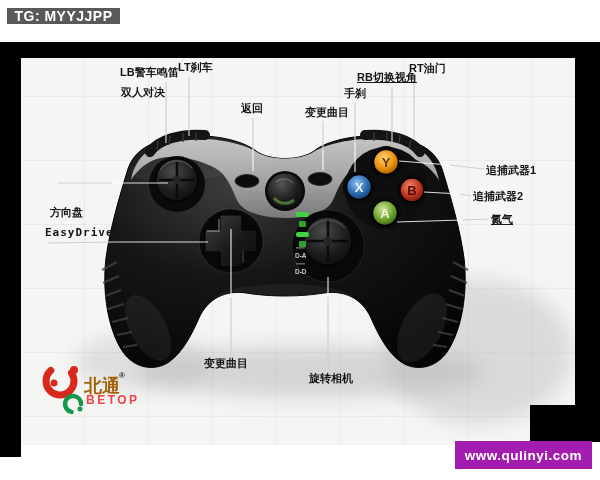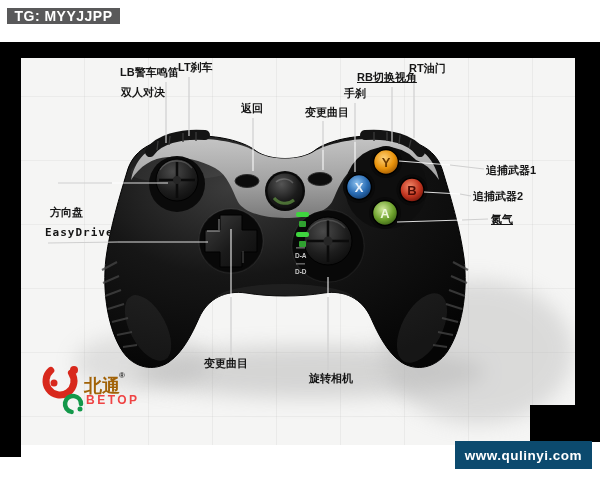--- a/index.html
+++ b/index.html
@@ -27,21 +27,21 @@
   .frame-top{left:0;top:42px;width:600px;height:16px;}
   .frame-left{left:0;top:42px;width:21px;height:415px;}
   .frame-right{left:575px;top:42px;width:25px;height:365px;}
   .frame-corner{left:530px;top:405px;width:70px;height:37px;}
   .badge{
     position:absolute;z-index:4;color:#fff;font-weight:bold;
     display:flex;align-items:center;justify-content:center;
     letter-spacing:0.5px;
   }
   .badge-tg{left:7px;top:8px;width:113px;height:16px;background:#59595a;font-size:14px;}
-  .badge-url{left:455px;top:441px;width:137px;height:28px;background:#0c4a6e;font-size:13.5px;}
+  .badge-url{left:455px;top:441px;width:137px;height:28px;background:#a21caf;font-size:13.5px;}
   .logo-cn{position:absolute;left:84px;top:374px;z-index:2;font-size:18px;font-weight:bold;color:#a16207;}
   .logo-reg{position:absolute;left:119px;top:371px;z-index:2;font-size:8px;font-weight:bold;color:#1c1c1c;}
   .logo-en{position:absolute;left:86px;top:393px;z-index:2;font-size:12px;font-weight:bold;letter-spacing:2.5px;color:#ef4444;}
 </style>
 </head>
 <body>
 
 <div class="page">
 
   <div class="photo-area"></div>

